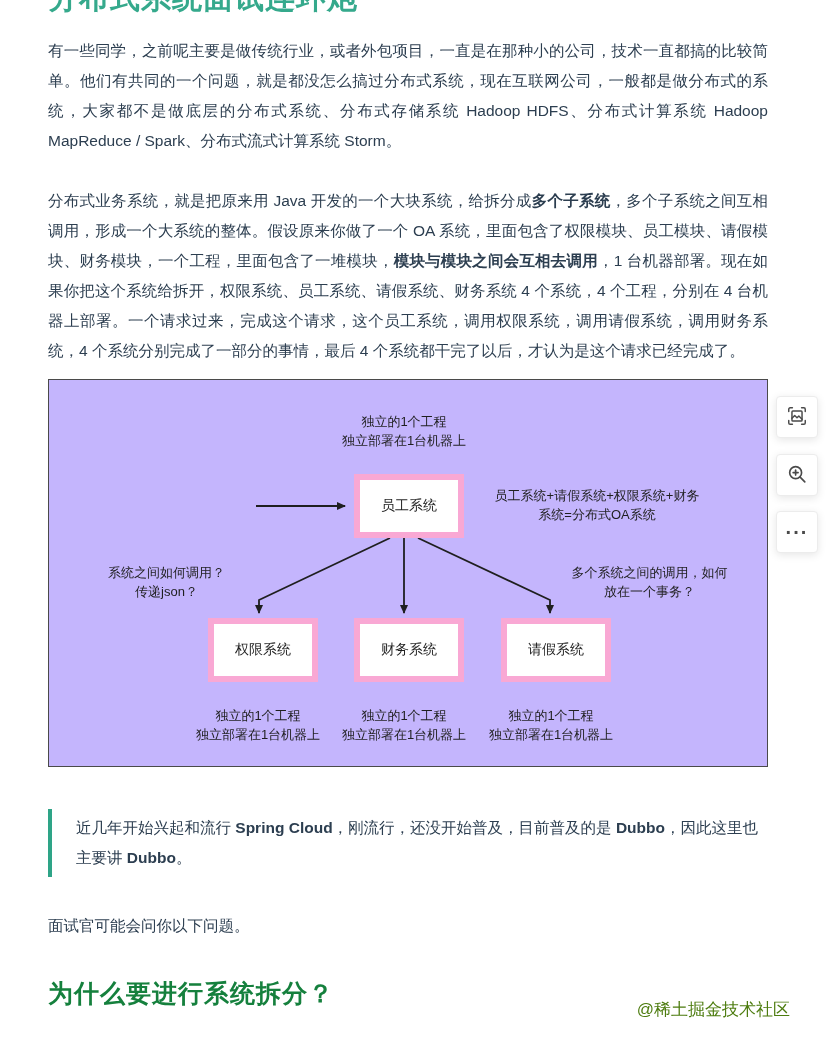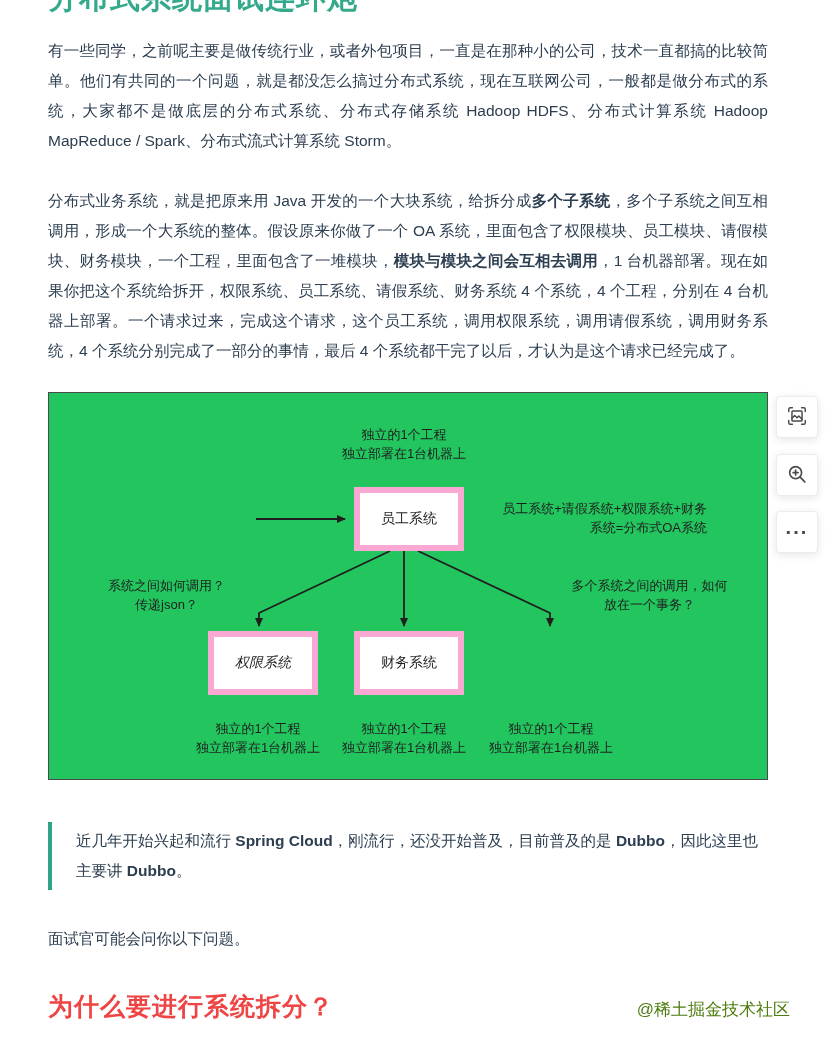--- a/index.html
+++ b/index.html
@@ -15,44 +15,44 @@
   
   .title-clip { height:16px; overflow:hidden; }
   .title-clip h1 { font-size:30px; font-weight:700; color:#35a98c; margin-top:-22px; letter-spacing:1px; white-space:nowrap; }
 
   .para { font-size:15.5px; line-height:30px; text-align:justify; color:#2c3e50; }
   .p1 { margin-top:20px; }
   .p2 { margin-top:30px; }
   .b  { font-weight:700; }
 
   
-  figure.diagram { position:relative; width:720px; height:388px; border:1px solid #4a4a4a; margin-top:26px; background:#22c55e; }
+  figure.diagram { position:relative; width:720px; height:388px; border:1px solid #4a4a4a; margin-top:13px; background:#c4b5fd; }
   .dsvg { position:absolute; left:0; top:0; }
   .node { position:absolute; display:flex; align-items:center; justify-content:center; font-size:14px; color:#1f1f1f; background:#fff; }
   .node-circle { width:72px; height:72px; border:2px solid #2b2b2b; border-radius:50%; left:134px; top:90px; }
   .node-box { width:110px; height:64px; border:6px solid #f9a8d4; }
   #node-employee   { left:305px; top:94px; }
-  #node-permission { left:159px; top:238px;font-style:italic; }
+  #node-permission { left:159px; top:238px; }
   #node-finance    { left:305px; top:238px; }
   #node-leave      { left:452px; top:238px; }
   .lbl { position:absolute; font-size:13px; line-height:19px; color:#1f1f1f; text-align:center; white-space:pre-line; }
   #lbl-top          { left:255px; top:32px;  width:200px; }
-  #lbl-oa           { left:438px; top:106px; width:220px;text-align:right; }
+  #lbl-oa           { left:438px; top:106px; width:220px; }
   #lbl-call         { left:30px;  top:183px; width:175px; }
   #lbl-transaction  { left:503px; top:183px; width:195px; }
   #lbl-deploy-perm  { left:129px; top:326px; width:160px; }
   #lbl-deploy-fin   { left:275px; top:326px; width:160px; }
   #lbl-deploy-leave { left:422px; top:326px; width:160px; }
 
   blockquote.note { margin-top:42px; border-left:4px solid #2ea487; padding:4px 0 4px 24px; }
   blockquote.note p { font-size:15.5px; line-height:30px; }
 
   .interviewer { margin-top:34px; font-size:15.5px; line-height:30px; }
 
-  h2.section { margin-top:36px; font-size:25px; font-weight:700; color:#ef4444; letter-spacing:1px; }
+  h2.section { margin-top:36px; font-size:25px; font-weight:700; color:#15803d; letter-spacing:1px; }
 
   .watermark { position:absolute; right:48px; top:998px; font-size:17px; color:#4d7c0f;margin-left:25px; }
 
   
   .float-btn { position:absolute; right:20px; width:42px; height:42px; background:#fff;
     border:1px solid #ececec; border-radius:4px; box-shadow:0 2px 8px rgba(0,0,0,0.10);
     display:flex; align-items:center; justify-content:center; cursor:pointer; color:#4a4a4a; }
   #btn-view-image { top:396px; }
   #btn-zoom       { top:454px; }
   #btn-more       { top:511px; font-size:20px; font-weight:700; letter-spacing:1px; line-height:1; }
@@ -84,20 +84,21 @@
         <polyline points="369,158 501,220 501,233" marker-end="url(#ah)"></polyline>
       </g>
     </svg>
 
     <div class="lbl" id="lbl-top">独立的1个工程
 独立部署在1台机器上</div>
 
     <div class="node node-box" id="node-employee">员工系统</div>
     <div class="node node-box" id="node-permission">权限系统</div>
     <div class="node node-box" id="node-finance">财务系统</div>
+    <div class="node node-box" id="node-leave">请假系统</div>
 
     <div class="lbl" id="lbl-oa">员工系统+请假系统+权限系统+财务
 系统=分布式OA系统</div>
     <div class="lbl" id="lbl-call">系统之间如何调用？
 传递json？</div>
     <div class="lbl" id="lbl-transaction">多个系统之间的调用，如何
 放在一个事务？</div>
 
     <div class="lbl" id="lbl-deploy-perm">独立的1个工程
 独立部署在1台机器上</div>

